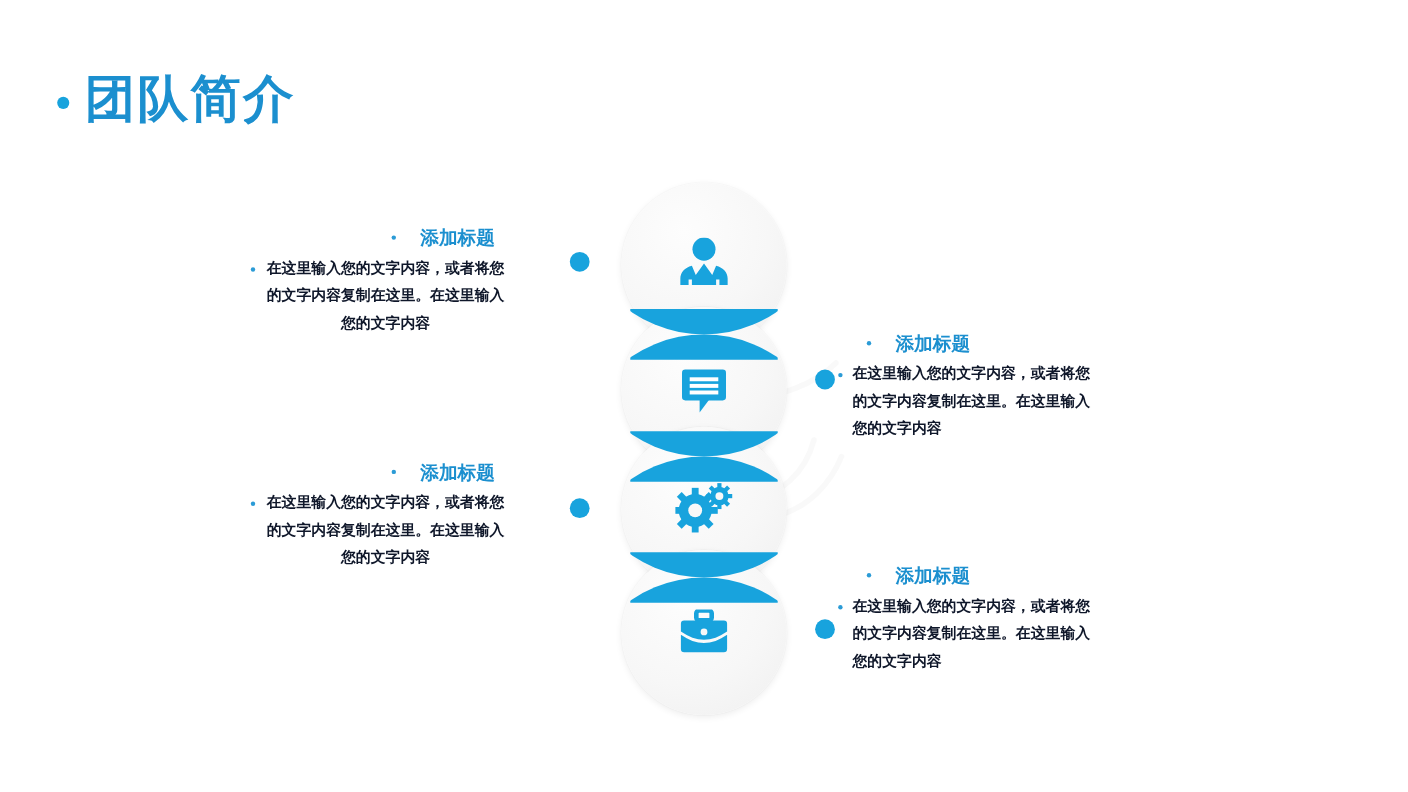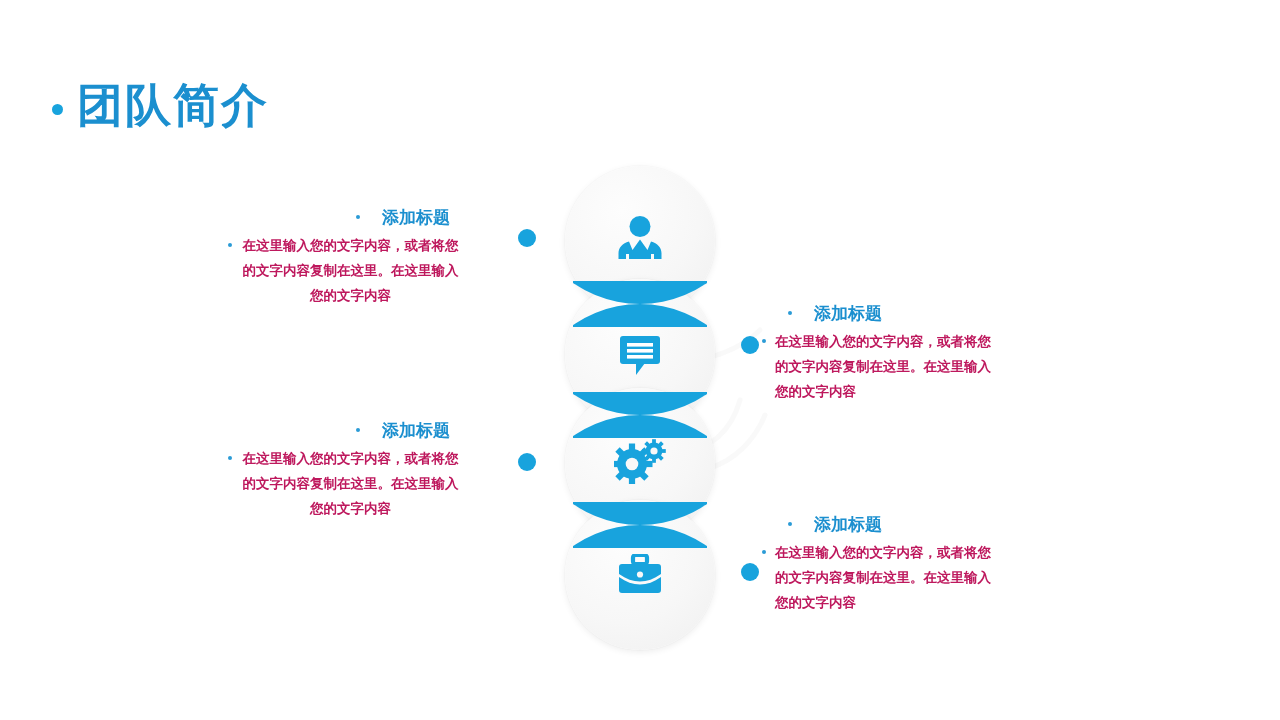--- a/index.html
+++ b/index.html
@@ -21,21 +21,21 @@
     width: 1280px;
     height: 720px;
     background: #ffffff;
     overflow: hidden;
   }
 
   
   #title-block {
     position: absolute;
     left: 52px;
-    top: 78px;
+    top: 62px;
     display: flex;
     align-items: center;
     gap: 14px;
   }
   #title-bullet {
     width: 11px;
     height: 11px;
     border-radius: 50%;
     background: #18a3dd;
     flex: 0 0 auto;
@@ -169,22 +169,22 @@
     border-radius: 50%;
     background: #2b9bd6;
     flex: 0 0 auto;
     position: relative;
     top: -4px;
   }
   .tb-body {
     display: flex;
     gap: 9px;
     margin-top: 2px;
-    color: #be185d;
-    font-family: Liberation Sans, sans-serif;
+    color: #0f172a;
+    font-family: Liberation Mono, monospace;
     font-weight: bold;
     font-size: 13.5px;
     line-height: 25px;
   }
   .tb-body .mini-bullet {
     width: 4px;
     height: 4px;
     border-radius: 50%;
     background: #2b9bd6;
     flex: 0 0 auto;

